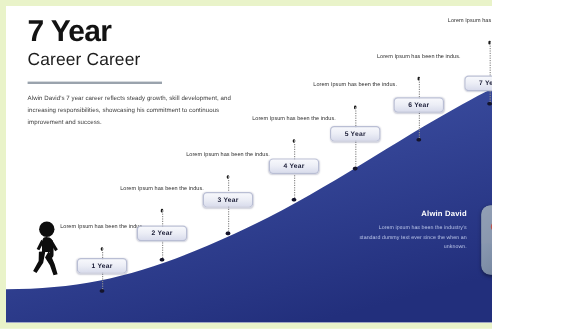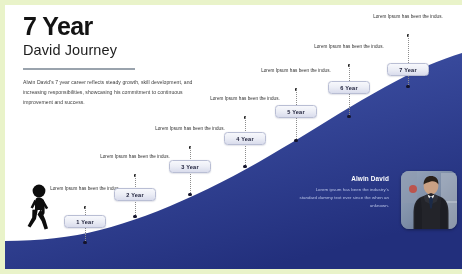--- a/index.html
+++ b/index.html
@@ -2,21 +2,21 @@
 <html><head>
 <meta charset="utf-8">
 <style>
   html,body{margin:0;padding:0;background:#ffffff;}
   body{
     font-family:"Liberation Sans", sans-serif;
     -webkit-font-smoothing:antialiased;
   }
   #canvas{
     position:relative;
-    width:462px;
+    width:410px;
     height:274px;
     overflow:hidden;
     background:#e8f2c8;
   }
   
   #frame{
     position:absolute;
     inset:0;
     background:#e9f3c9;
   }
@@ -187,21 +187,21 @@
           <stop offset="0%" stop-color="#4b61ab"></stop>
           <stop offset="45%" stop-color="#37489a"></stop>
           <stop offset="100%" stop-color="#222f7c"></stop>
         </linearGradient>
       </defs>
       <path d="M0,236 C70,236 120,222 190,190 C262,157 318,116 380,82 C416,62 442,52 464,46 L464,264 L0,264 Z" fill="url(#wavegrad)"></path>
     </svg>
 
     <div id="header">
       <h1 id="title">7 Year</h1>
-      <div id="subtitle">David Journey</div>
+      <div id="subtitle">Career Career</div>
       <div id="rule"></div>
       <p id="blurb">Alwin David's 7 year career reflects steady growth, skill development, and increasing responsibilities, showcasing his commitment to continuous improvement and success.</p>
     </div>
 
     <div class="milestone" style="left:80px; top:180px;">
       <div class="ms-note" style="top:0px;">Lorem Ipsum has been the indus.</div>
       <div class="ms-dot-top" style="top:21px;"></div>
       <div class="ms-line" style="top:22px;height:36px;"></div>
       <div class="ms-badge" style="top:30px;">1 Year</div>
       <div class="ms-dot-bottom" style="top:56px;"></div>

